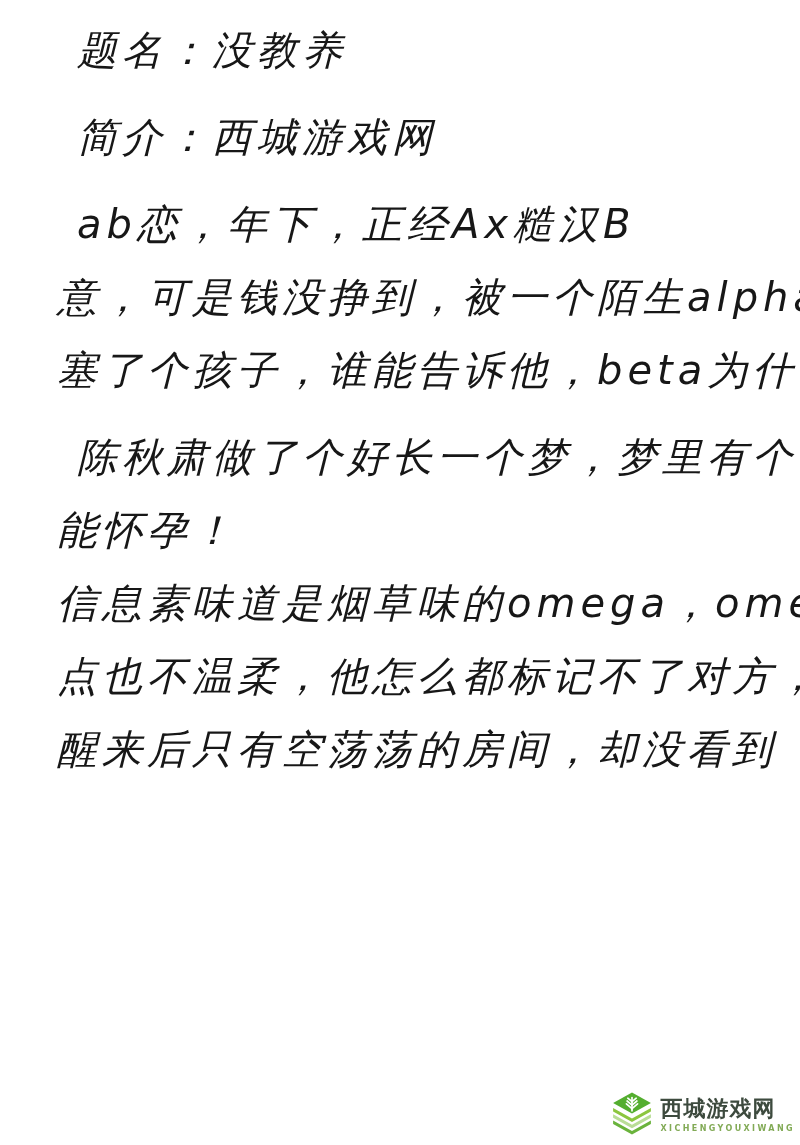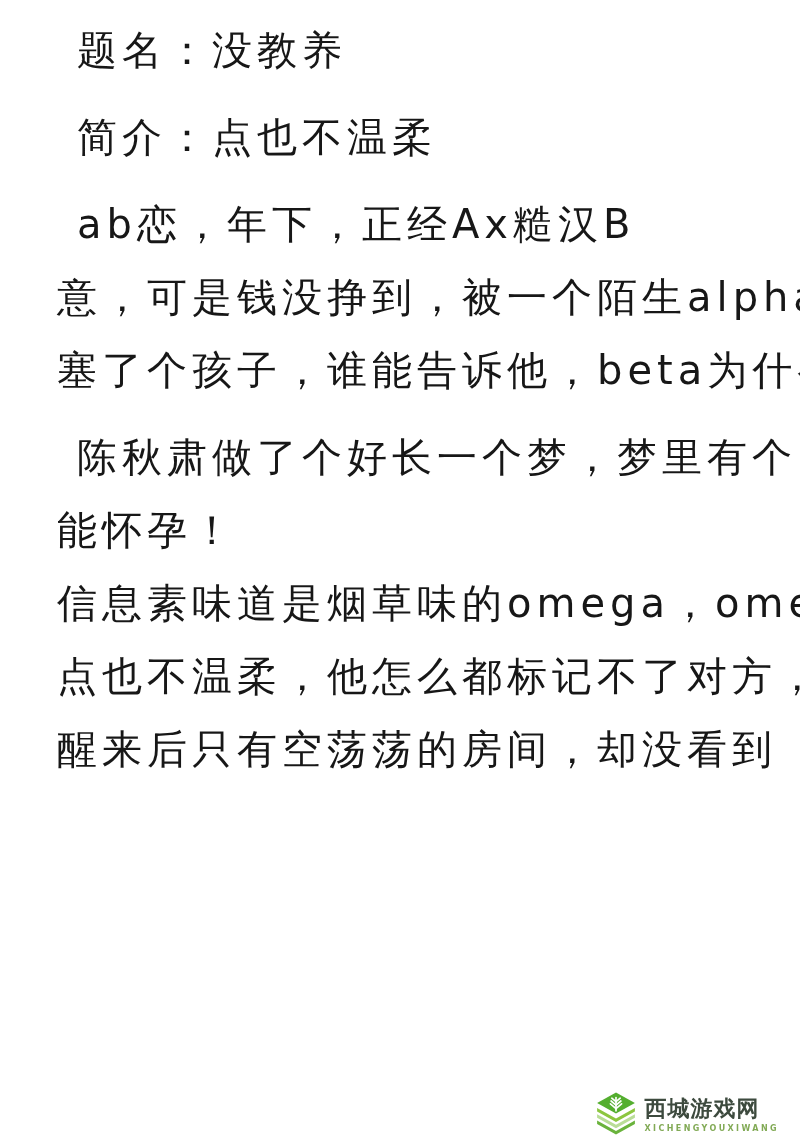--- a/index.html
+++ b/index.html
@@ -10,37 +10,38 @@
   .page {
     position: relative;
     width: 800px;
     height: 1145px;
     background: #ffffff;
     overflow: hidden;
     font-family: "DejaVu Sans", sans-serif;
   }
   .doc {
     padding: 0 40px 0 57px;
+    font-style: italic;
   }
   .line {
     font-size: 40px;
     line-height: 73px;
     height: 73px;
     color: #171717;
     letter-spacing: 5px;
     white-space: pre;
     overflow: visible;
   }
   .line.para {
     margin-top: 14px;
     padding-left: 20px;
   }
   .watermark {
     position: absolute;
-    right: 21px;
+    right: 5px;
     bottom: 6px;
     display: flex;
     align-items: center;
     gap: 7px;
   }
   .wm-text {
     display: flex;
     flex-direction: column;
     align-items: flex-start;
   }
@@ -59,21 +60,21 @@
     margin-top: 3px;
     text-align: right;
   }
 </style>
 </head>
 <body>
 
 <div class="page">
   <div class="doc">
     <div class="line para">题名：没教养</div>
-    <div class="line para">简介：点也不温柔</div>
+    <div class="line para">简介：西城游戏网</div>
     <div class="line para">ab恋，年下，正经Ax糙汉B</div>
     <div class="line">意，可是钱没挣到，被一个陌生alpha</div>
     <div class="line">塞了个孩子，谁能告诉他，beta为什么</div>
     <div class="line para">陈秋肃做了个好长一个梦，梦里有个</div>
     <div class="line">能怀孕！</div>
     <div class="line">信息素味道是烟草味的omega，omega一</div>
     <div class="line">点也不温柔，他怎么都标记不了对方，</div>
     <div class="line">醒来后只有空荡荡的房间，却没看到</div>
   </div>
 

